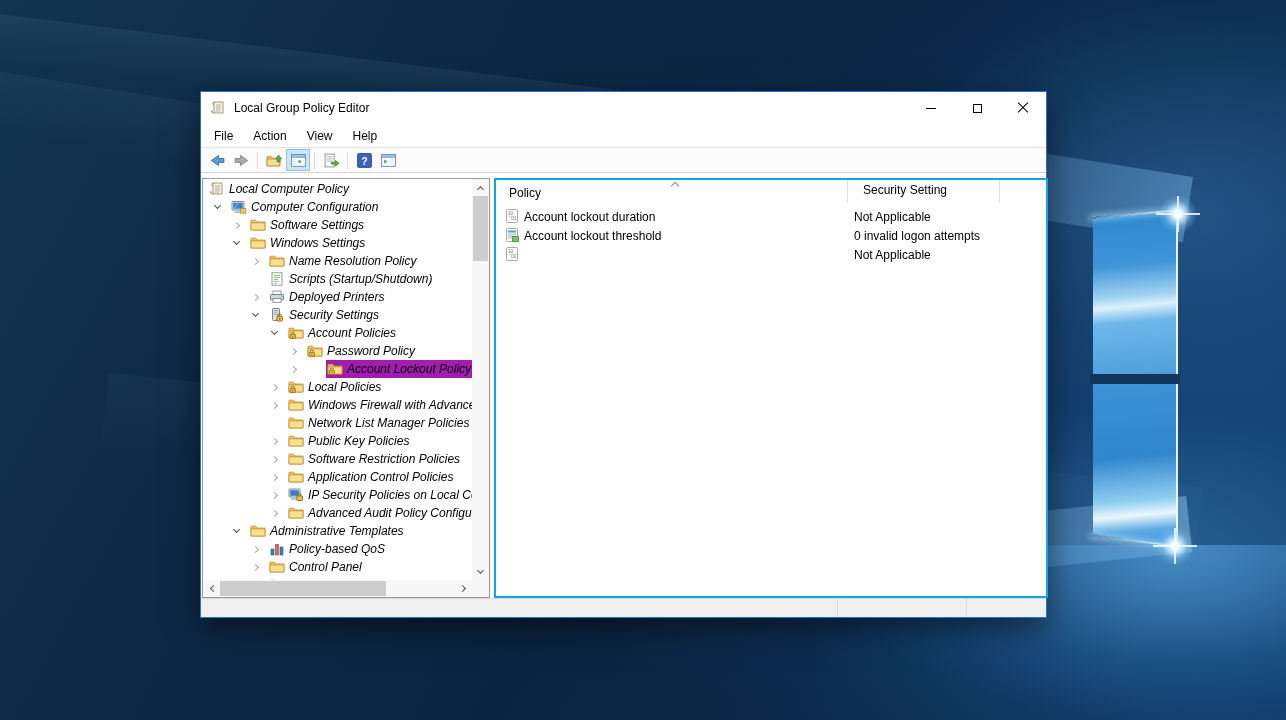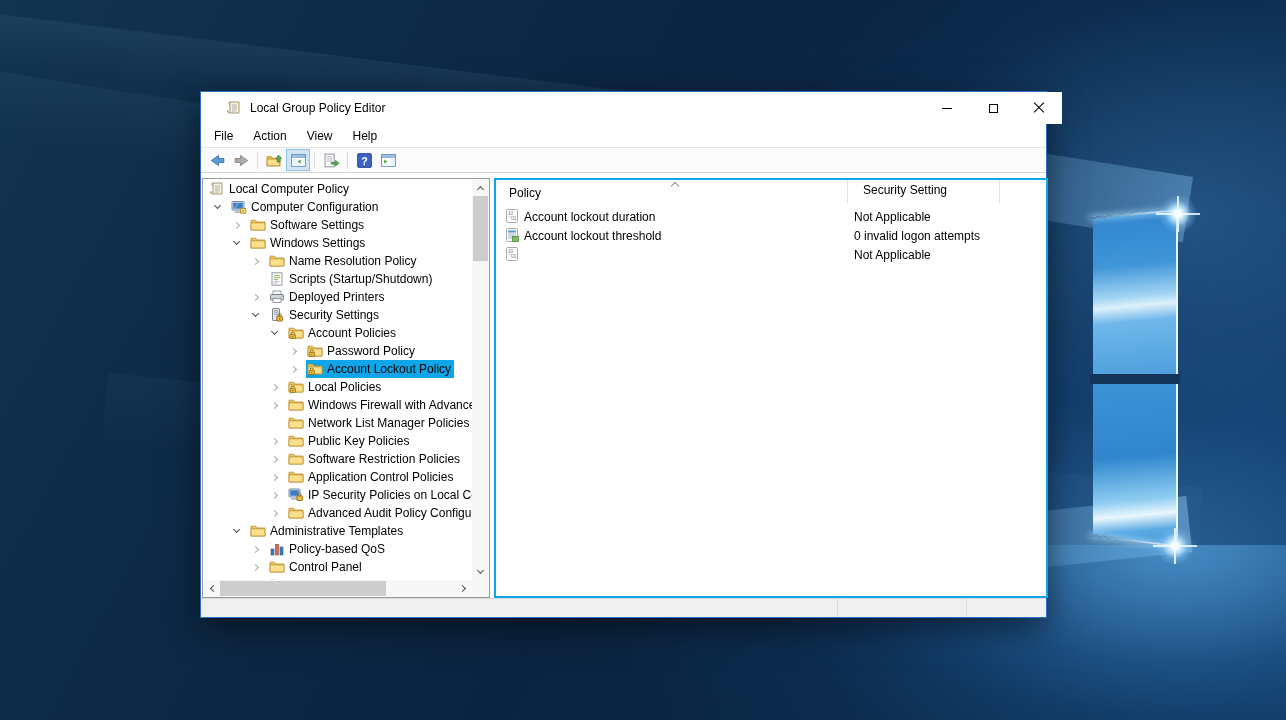--- a/index.html
+++ b/index.html
@@ -40,21 +40,21 @@
     background:radial-gradient(circle,#ffffff 0 3px, rgba(210,240,255,.9) 6px, rgba(140,200,245,.35) 13px, transparent 62%); }
   .glint::before, .glint::after { content:""; position:absolute; background:rgba(240,250,255,.85); }
   .glint::before { left:0; top:21px; width:44px; height:1.6px; filter:blur(.4px); }
   .glint::after  { left:21px; top:4px; width:1.6px; height:36px; filter:blur(.4px); }
   .g-top { left:1156px; top:192px; }
   .g-bottom { left:1153px; top:524px; }
 
   
   .win { position:absolute; left:200px; top:91px; width:847px; height:527px;
     background:#fff; border:1px solid #2a6fc8; box-shadow:0 10px 30px rgba(0,0,0,.5); font-size:12px; color:#000; }
-  .titlebar { position:absolute; left:16px; top:0; width:100%; height:32px; background:#fff; display:flex; align-items:center; }
+  .titlebar { position:absolute; left:0; top:0; width:100%; height:32px; background:#fff; display:flex; align-items:center; }
   .app-icon { width:16px; height:16px; margin-left:9px; }
   .title { margin-left:8px; font-size:12px; color:#000; }
   .ctls { margin-left:auto; display:flex; height:100%; }
   .ctl { width:46px; height:100%; display:flex; align-items:center; justify-content:center; }
   .gl-min { width:10px; height:1px; background:#000; }
   .gl-max { width:9px; height:9px; border:1px solid #000; }
   .gl-close { position:relative; width:12px; height:12px; }
   .gl-close::before,.gl-close::after { content:""; position:absolute; left:-1px; top:5px; width:14px; height:1px; background:#000; }
   .gl-close::before { transform:rotate(45deg); } .gl-close::after { transform:rotate(-45deg); }
 
@@ -73,22 +73,22 @@
 
   
   .treepanel { position:absolute; left:1px; top:5px; width:288px; height:420px;
     border:1px solid #9a9a9a; background:#fff; }
   .treerows { position:absolute; left:0; top:0; right:17px; bottom:17px; overflow:hidden; padding-top:1px; }
   .trow { height:18px; display:flex; align-items:center; white-space:nowrap; }
   .chev { flex:0 0 19px; display:flex; align-items:center; }
   .chev i { display:block; width:5px; height:5px; border-right:1.3px solid #a6a6a6; border-bottom:1.3px solid #a6a6a6;
     transform:rotate(-45deg); margin-left:4px; }
   .chev.exp i { transform:rotate(45deg); border-color:#4a4a4a; margin-top:-3px; }
-  .hl { display:flex; align-items:center; padding:1px 3px 1px 1px; }
-  .sel .hl { background:#0ea5e9; }
+  .hl { display:flex; align-items:center; padding:1px 3px 1px 1px;font-style:italic; }
+  .sel .hl { background:#a21caf;margin-left:20px; }
   .ti { width:16px; height:16px; flex:0 0 16px; }
   .tl { margin-left:4px; }
 
   
   .vsb { position:absolute; right:0; top:0; bottom:17px; width:17px; background:#f7f7f7; }
   .hsb { position:absolute; left:0; bottom:0; right:17px; height:17px; background:#f7f7f7; }
   .sbcorner { position:absolute; right:0; bottom:0; width:17px; height:17px; background:#f7f7f7; }
   .sarrow { position:absolute; width:17px; height:17px; display:flex; align-items:center; justify-content:center; }
   .sarrow i { display:block; width:5px; height:5px; border-right:1.2px solid #555; border-bottom:1.2px solid #555; }
   .a-up i { transform:rotate(-135deg); margin-top:3px; }

